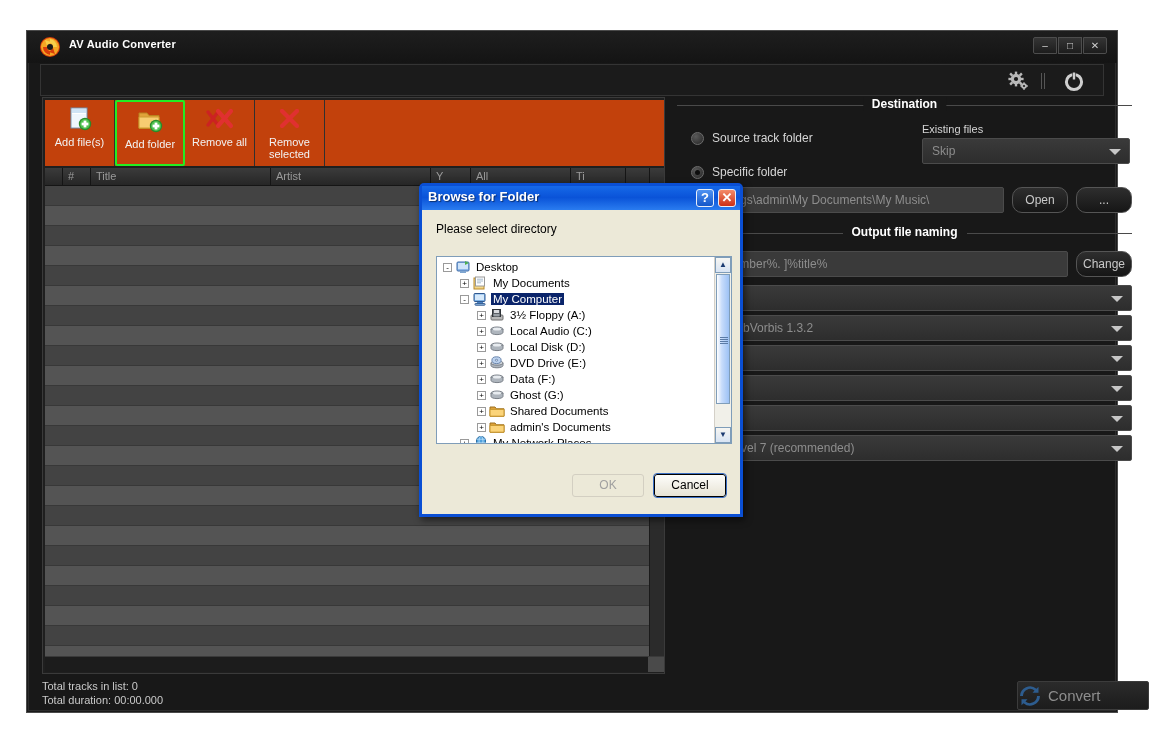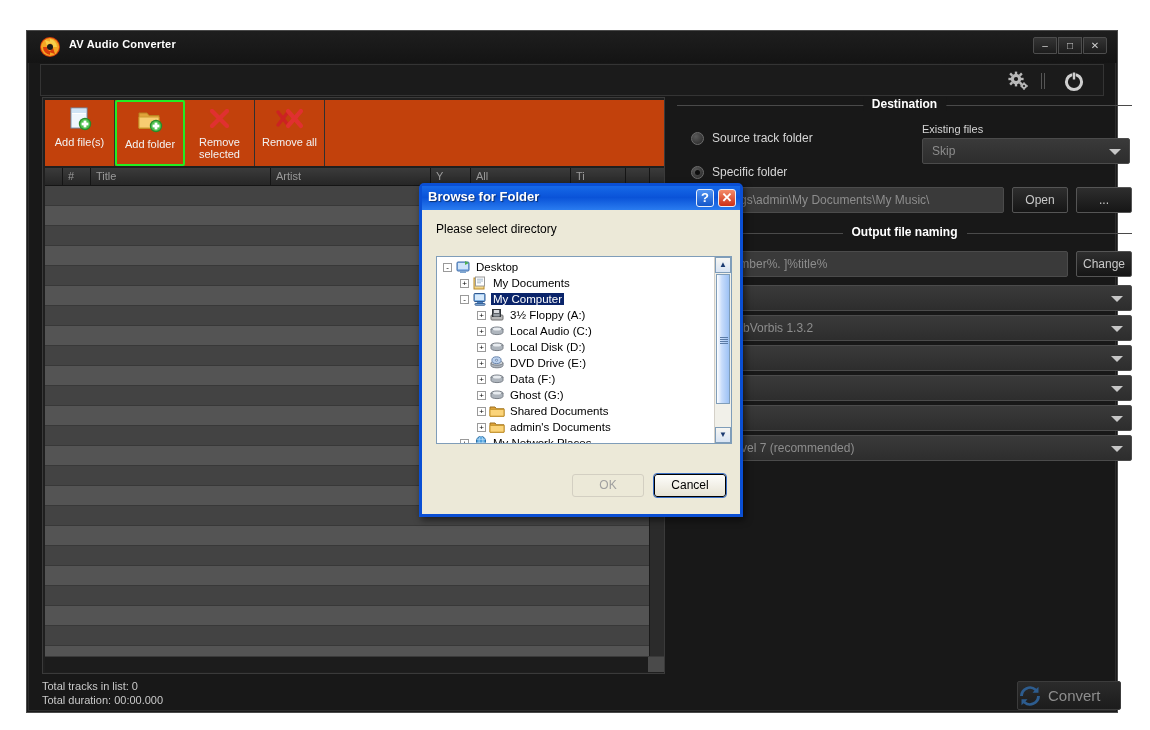--- a/index.html
+++ b/index.html
@@ -298,34 +298,34 @@
     line-height: 24px;
     padding: 0 8px;
     white-space: nowrap;
     overflow: hidden;
     cursor: text;
   }
   .dbtn {
     height: 26px;
     background: linear-gradient(to bottom, #2e2e2e, #161616);
     border: 1px solid #555;
-    border-radius: 2px;
+    border-radius: 10px;
     box-sizing: border-box;
     color: #c9c9c9;
     font-size: 12px;
     line-height: 24px;
     text-align: center;
     cursor: default;
   }
 
   
   #convert-btn {
     position: absolute;
     left: 990px; top: 650px;
-    width: 104px; height: 29px;
+    width: 132px; height: 29px;
     background: linear-gradient(to bottom, #2b2b2b, #1c1c1c);
     border: 1px solid #3c3c3c;
     border-radius: 2px;
     box-sizing: border-box;
     display: flex; align-items: center;
     cursor: default;
   }
   #convert-label {
     color: #8d8d8d;
     font-size: 15px;
@@ -562,46 +562,46 @@
             <circle cx="19" cy="18" r="5" fill="#4fc24f"></circle>
             <rect x="17.6" y="14.6" width="2.8" height="6.8" fill="#ffffff"></rect>
             <rect x="15.6" y="16.6" width="6.8" height="2.8" fill="#ffffff"></rect>
           </svg>
         </div>
         <div class="tool-lbl">Add folder</div>
       </div>
 
       <div class="tool-btn">
         <div class="tool-ico">
-          <svg width="26" height="26" viewBox="0 0 26 26">
-            <g stroke="#e03030" stroke-width="4.2" stroke-linecap="round" fill="none">
-              <path d="M5 5 L20 20"></path>
-                <path d="M20 5 L5 20"></path>
-            </g>
-          </svg>
-        </div>
-        <div class="tool-lbl">Remove
-selected</div>
-      </div>
-
-      <div class="tool-btn">
-        <div class="tool-ico">
           <svg width="32" height="26" viewBox="0 0 32 26">
             <g stroke="#cc2222" stroke-width="3.4" stroke-linecap="round" fill="none">
               <path d="M4 6 L14 19"></path>
                 <path d="M14 6 L4 19"></path>
             </g>
             <g stroke="#e03030" stroke-width="4.2" stroke-linecap="round" fill="none">
               <path d="M14 5 L27 20"></path>
                 <path d="M27 5 L14 20"></path>
             </g>
           </svg>
         </div>
         <div class="tool-lbl">Remove all</div>
       </div>
+
+      <div class="tool-btn">
+        <div class="tool-ico">
+          <svg width="26" height="26" viewBox="0 0 26 26">
+            <g stroke="#e03030" stroke-width="4.2" stroke-linecap="round" fill="none">
+              <path d="M5 5 L20 20"></path>
+                <path d="M20 5 L5 20"></path>
+            </g>
+          </svg>
+        </div>
+        <div class="tool-lbl">Remove
+selected</div>
+      </div>
     </div>
 
     <div id="tracklist">
       <div id="list-header">
           <div class="col-h" style="width: 18px;"></div>
           <div class="col-h" style="width: 28px;">#</div>
           <div class="col-h" style="width: 180px;">Title</div>
           <div class="col-h" style="width: 160px;">Artist</div>
           <div class="col-h" style="width: 40px;">Y</div>
           <div class="col-h" style="width: 100px;">All</div>

